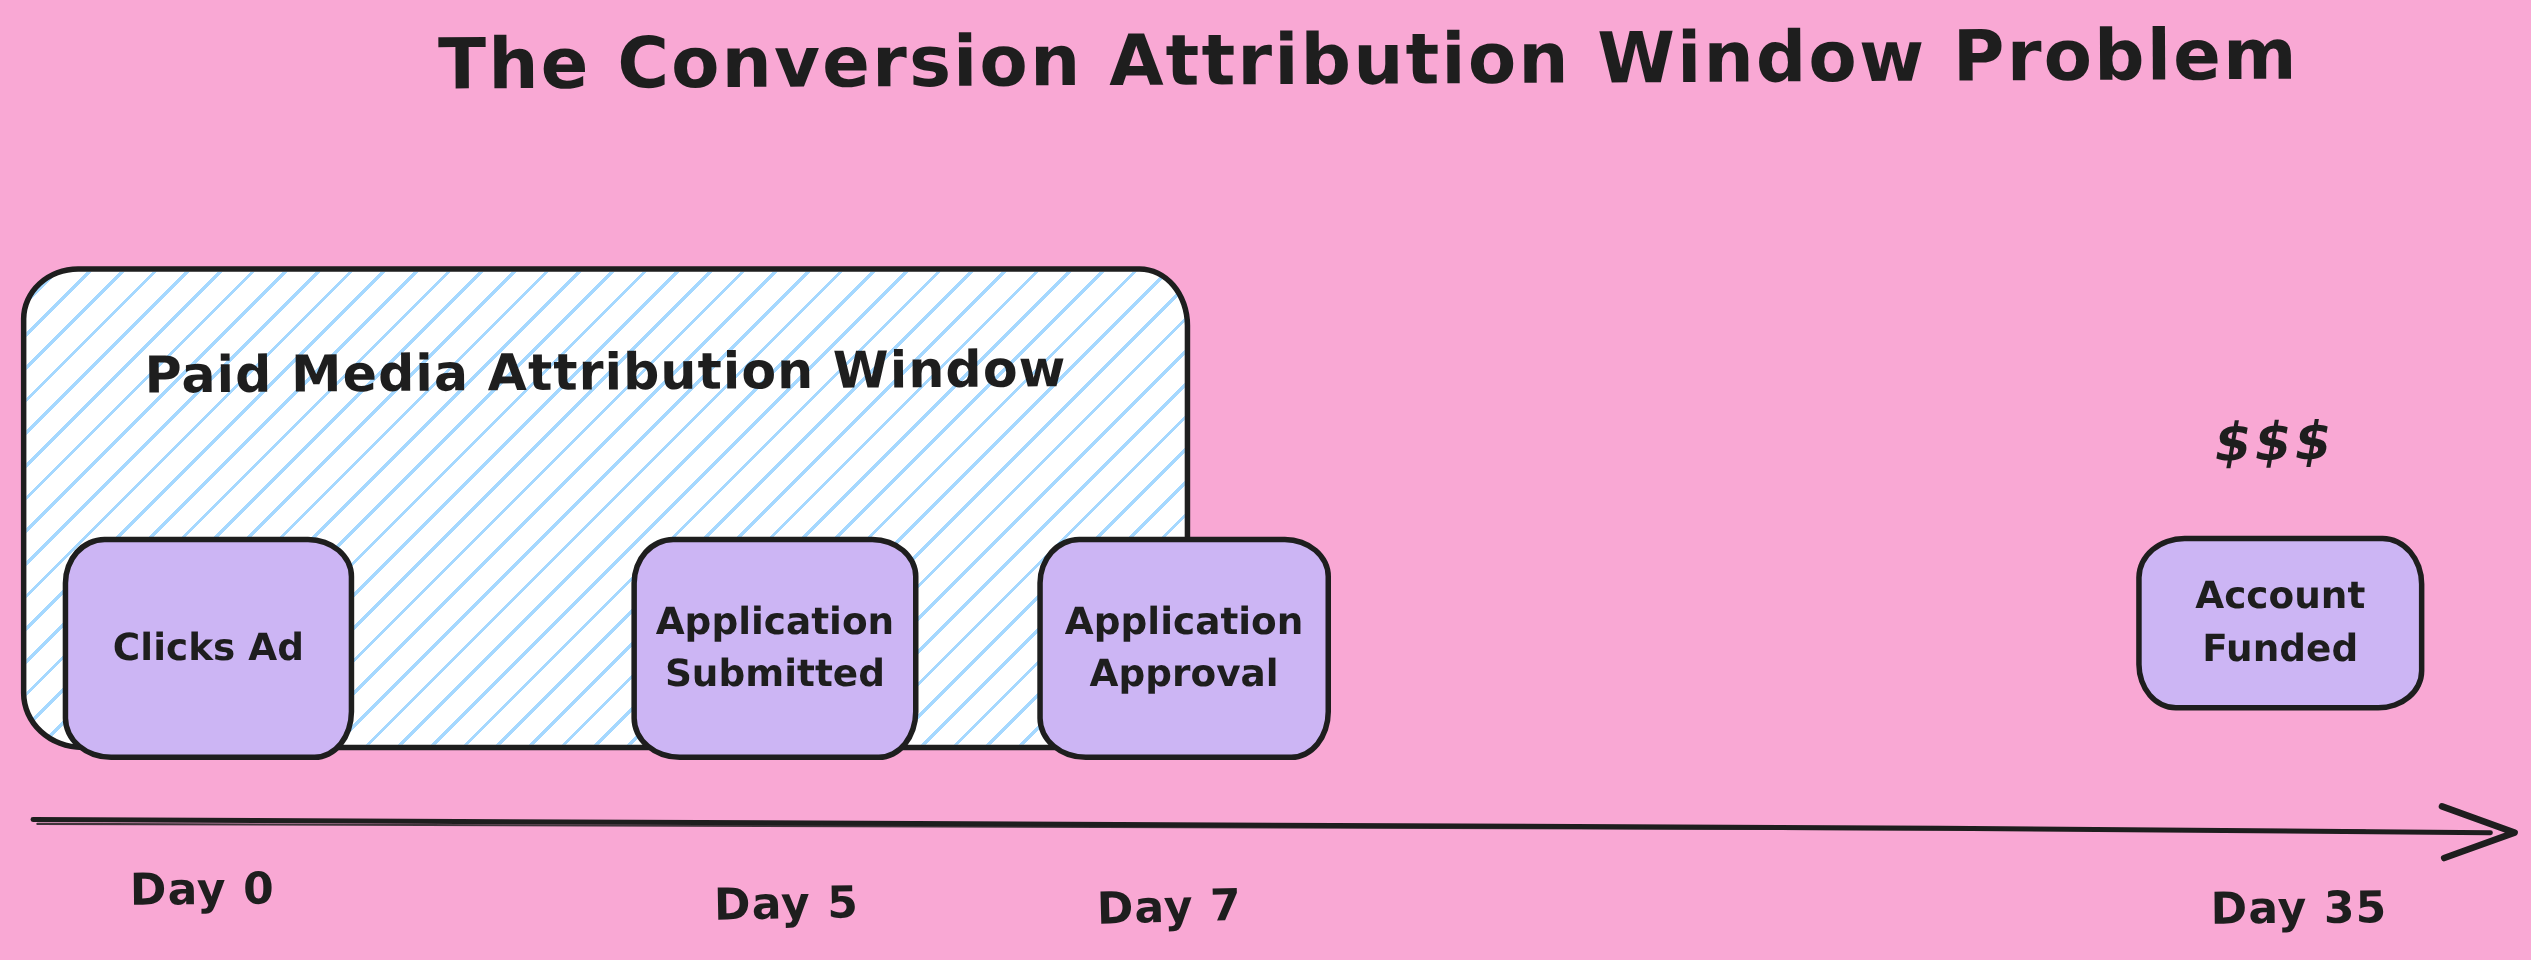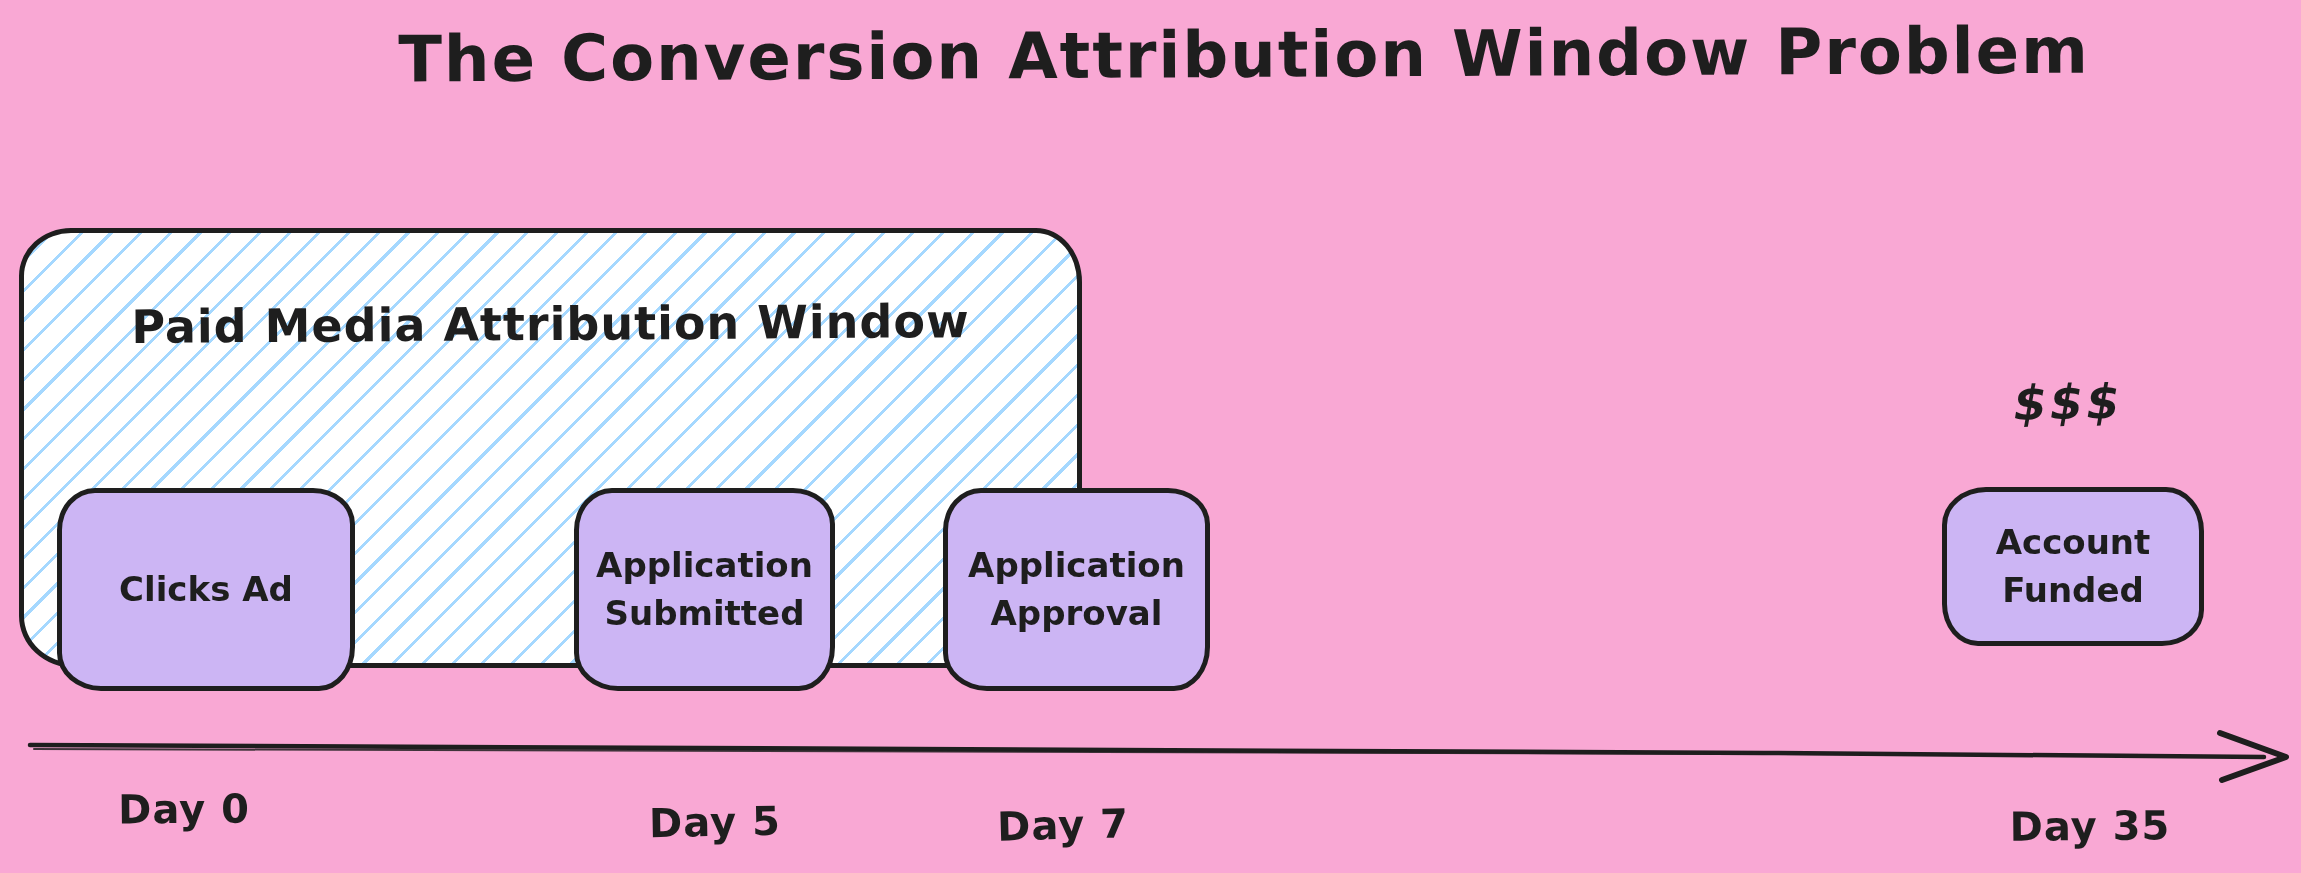--- a/index.html
+++ b/index.html
@@ -20,21 +20,21 @@
     position:absolute;
     left:194px;top:18px;width:2100px;
     text-align:center;
     font-size:64px;
     font-weight:bold;
     letter-spacing:2px;
     transform:rotate(-0.3deg);
   }
   .window-box{
     position:absolute;
-    left:19px;top:228px;width:1063px;height:440px;
+    left:19px;top:242px;width:1063px;height:440px;
     box-sizing:border-box;
     border:5px solid var(--stroke);
     border-radius:52px 46px 50px 56px / 48px 54px 46px 52px;
     background-color:#ffffff;
     background-image:repeating-linear-gradient(
       135deg,
       transparent 0px,
       transparent 18px,
       var(--hatch) 18px,
       var(--hatch) 21px
@@ -60,21 +60,21 @@
     display:flex;
     align-items:center;
     justify-content:center;
     text-align:center;
     font-size:34px;
     font-weight:600;
     line-height:1.4;
     z-index:2;
     padding:8px 18px;
   }
-  .event-clicks-ad{left:57px;top:488px;width:298px;height:203px;}
+  .event-clicks-ad{left:57px;top:488px;width:265px;height:203px;}
   .event-application-submitted{left:574px;top:488px;width:261px;height:203px;}
   .event-application-approval{left:943px;top:488px;width:267px;height:203px;}
   .event-account-funded{left:1942px;top:487px;width:262px;height:159px;border-radius:44px 38px 42px 36px / 38px 44px 36px 42px;}
   .money-annotation{
     position:absolute;
     left:1968px;top:374px;width:200px;
     text-align:center;
     font-size:48px;
     font-weight:bold;
     font-style:italic;

